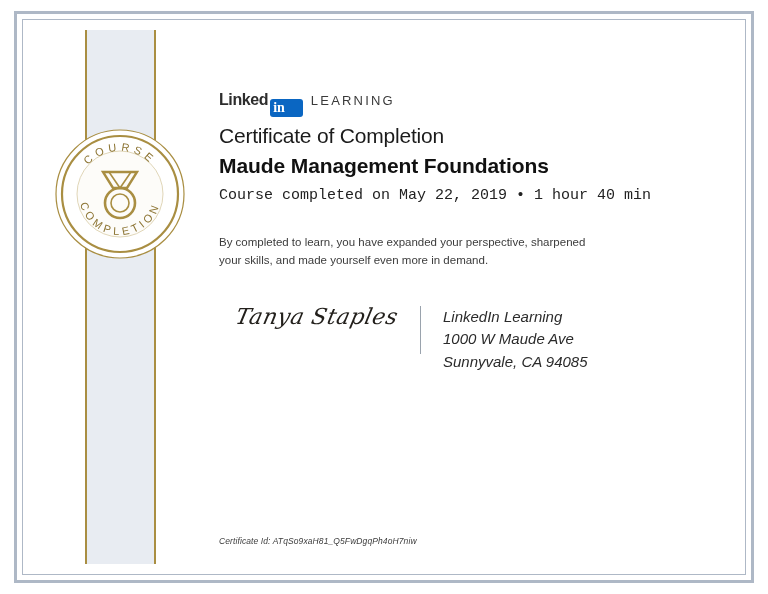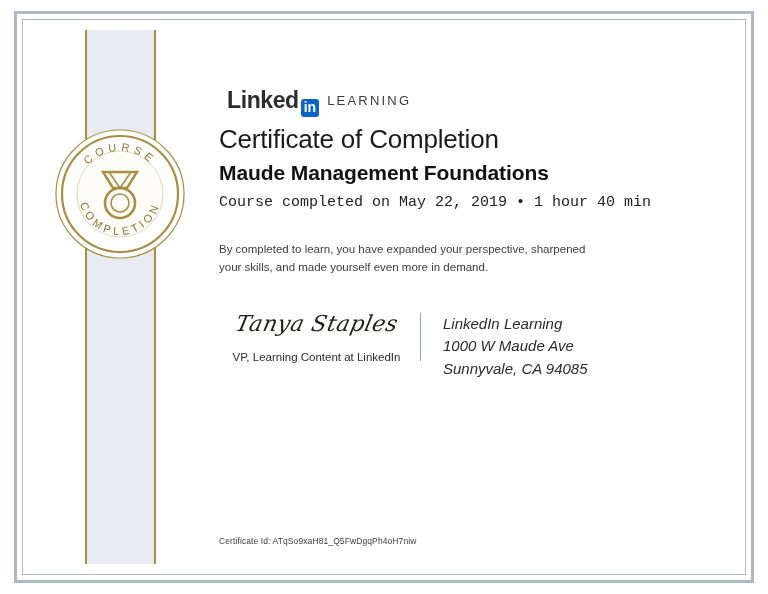--- a/index.html
+++ b/index.html
@@ -85,50 +85,49 @@
     width: 470px;
   }
 
   .logo-row {
     display: flex;
     align-items: center;
     height: 20px;
     margin-bottom: 14px;
   }
   .logo-linked {
-    font-size: 23px;
+    font-size: 16px;
     font-weight: bold;
     color: #2d2d2d;
     letter-spacing: -0.4px;
     font-family: "Liberation Sans", sans-serif;
-    margin-left: 8px;
   }
   .logo-in {
     display: inline-block;
     background: #0a66c2;
     color: #ffffff;
     font-size: 14px;
     font-weight: bold;
     border-radius: 3px;
-    padding: 1px 3px 2px 3px;
+    padding: 1px 18px 2px 3px;
     margin-left: 2px;
     line-height: 15px;
-    font-family: Liberation Sans, sans-serif;
+    font-family: Liberation Serif, serif;
     margin-top: 16px;
   }
   .logo-learning {
     font-size: 13px;
     color: #3a3a3a;
     letter-spacing: 2.2px;
     margin-left: 8px;
     font-family: "Liberation Sans", sans-serif;
   }
 
   .cert-title {
-    font-size: 26px;
+    font-size: 21px;
     color: #1b1b1b;
     font-weight: normal;
     margin: 0 0 6px 0;
     letter-spacing: -0.2px;
   }
   .congrats {
     font-size: 16px;
     color: #2b2b2b;
     margin: 0 0 38px 0;
     font-weight: normal;
@@ -196,20 +195,21 @@
     font-style: italic;
   }
 
   .cert-id {
     position: absolute;
     left: 219px;
     top: 536px;
     font-size: 8.5px;
     color: #3d3d3d;
     letter-spacing: 0.1px;
+    font-style: italic;
   }
 </style>
 </head>
 <body>
 
 <div class="certificate">
 
   <div class="frame-outer"></div>
   <div class="frame-inner"></div>
 
@@ -253,21 +253,20 @@
 
     <p class="course-meta">
       <span>Course completed on May 22, 2019</span><span class="dot">•</span><span>1 hour 40 min</span>
     </p>
 
     <p class="blurb">By completed to learn, you have expanded your perspective, sharpened your skills, and made yourself even more in demand.</p>
 
     <div class="sign-row">
       <div class="sign-left">
         <div class="signature">Tanya Staples</div>
-        <div class="sign-title">VP, Learning Content at LinkedIn</div>
       </div>
       <div class="divider"></div>
       <div class="sign-right">
         <div>LinkedIn Learning</div>
         <div>1000 W Maude Ave</div>
         <div>Sunnyvale, CA 94085</div>
       </div>
     </div>
 
   </div>

